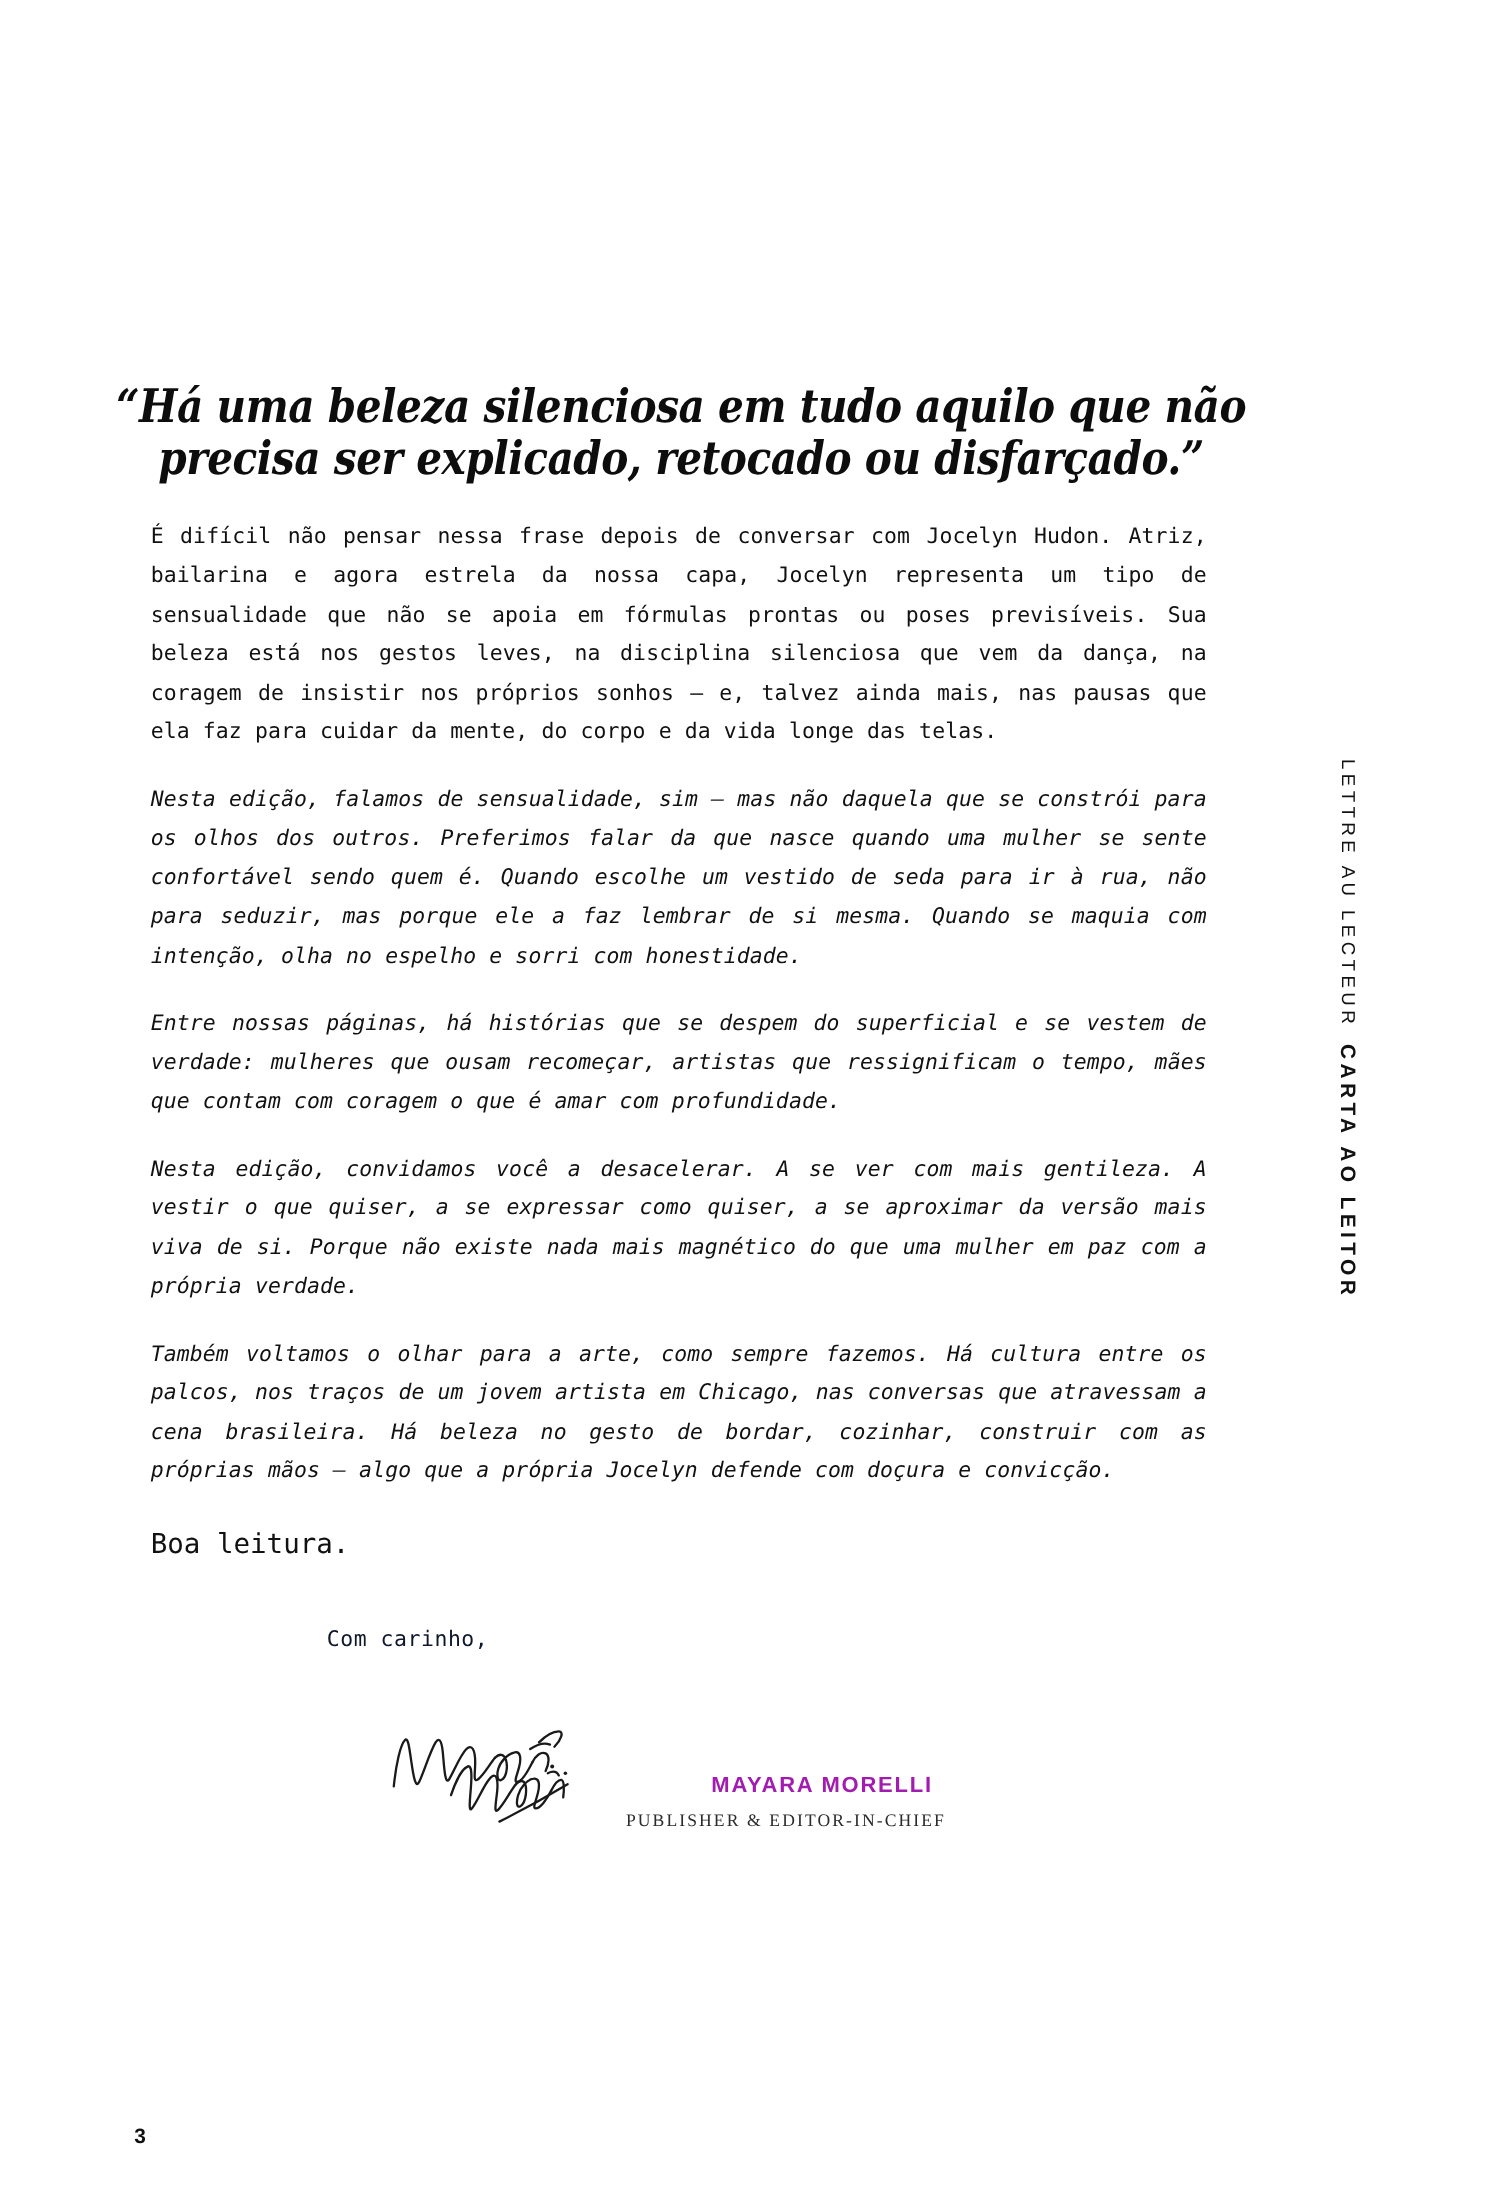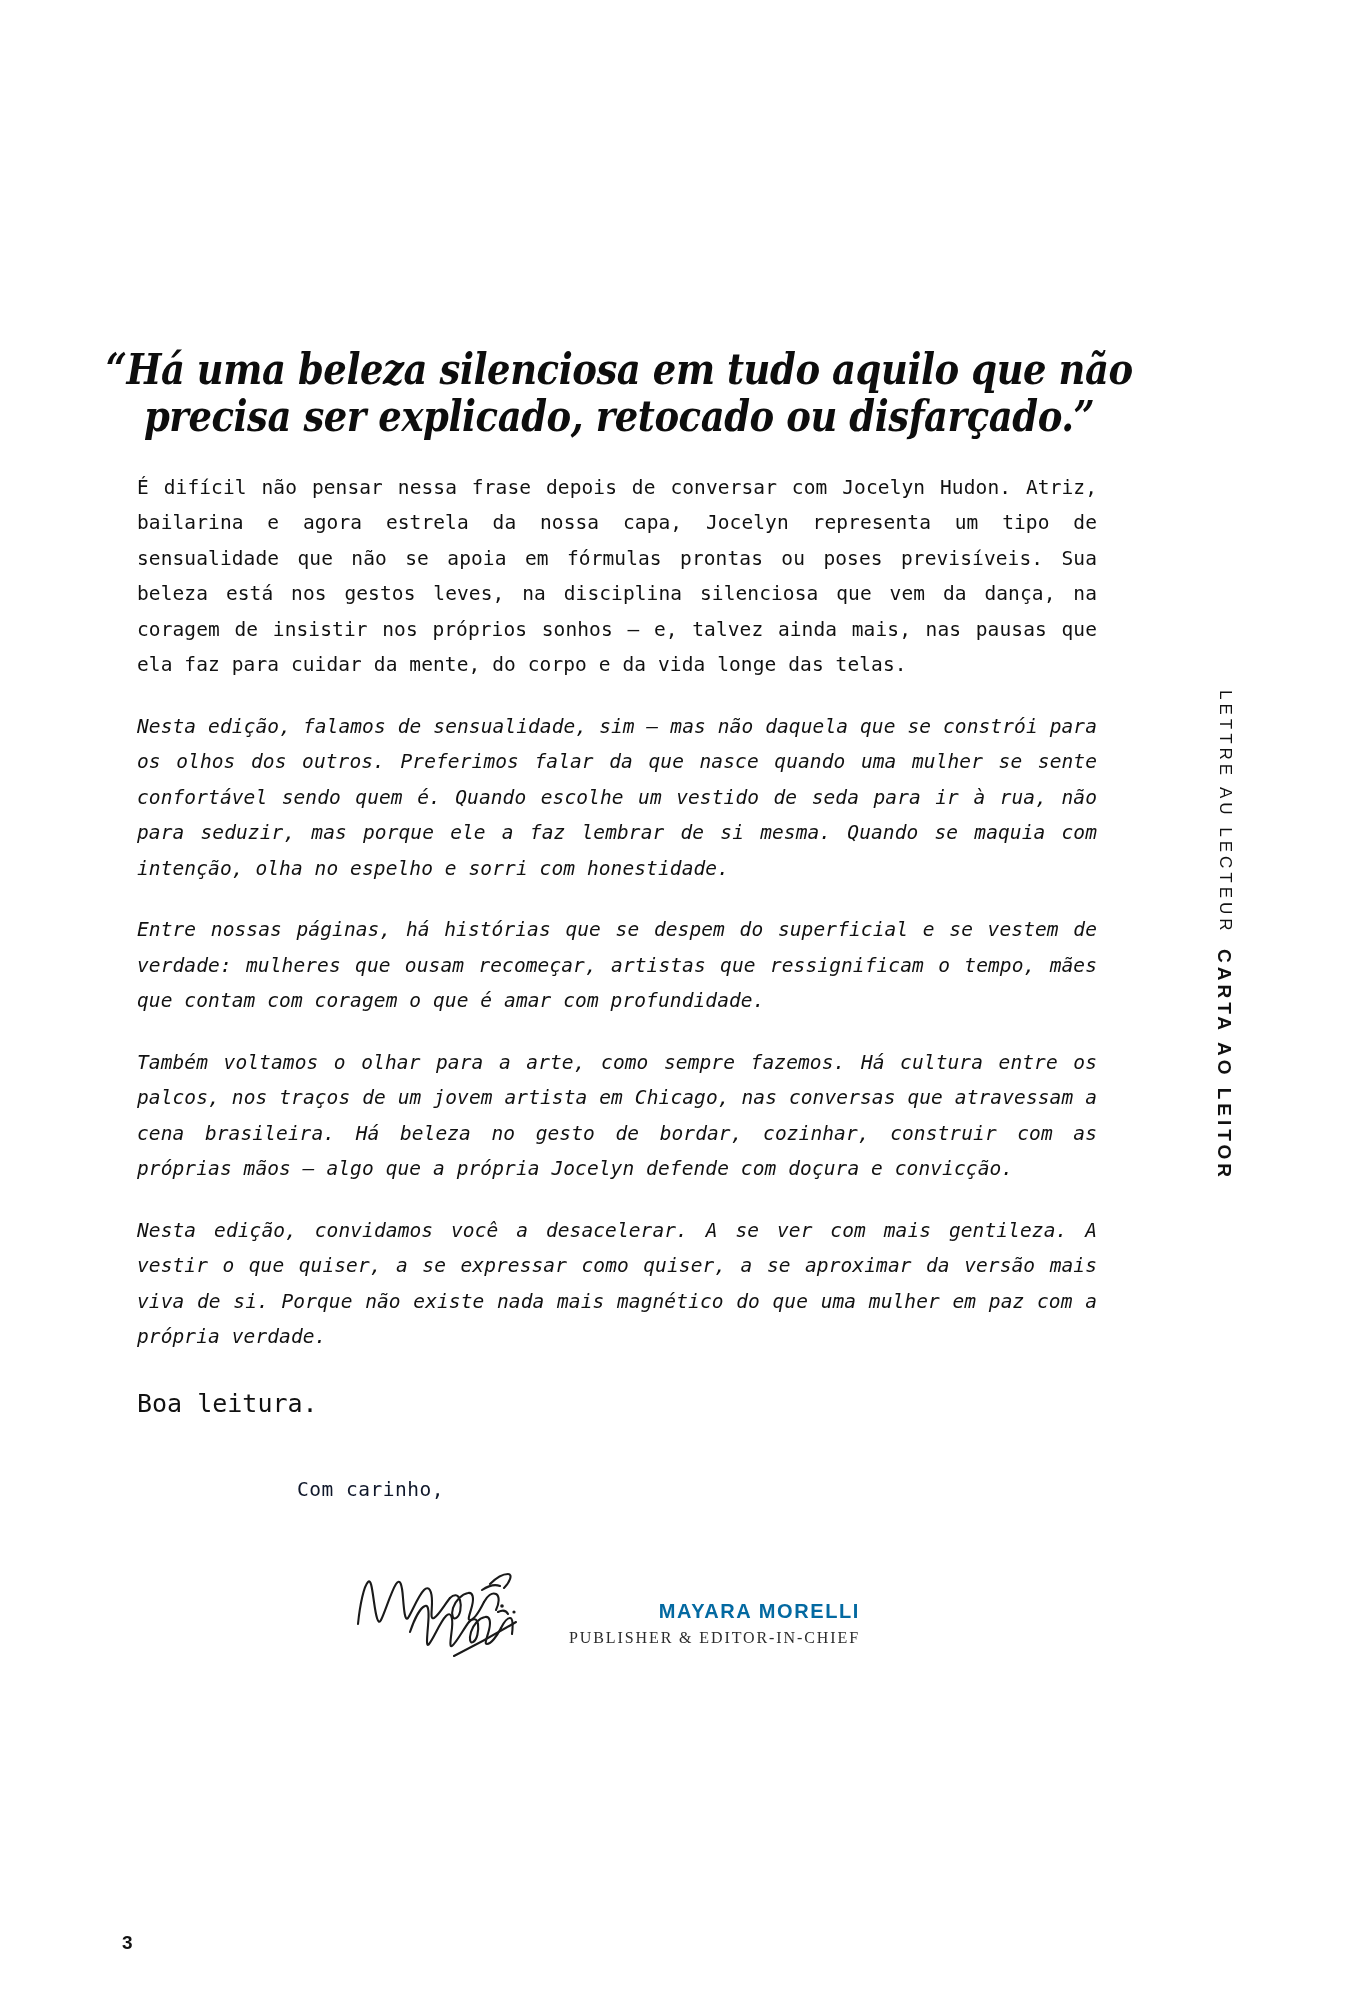--- a/index.html
+++ b/index.html
@@ -99,22 +99,22 @@
     top: -40px;
     width: 260px;
     height: 110px;
     pointer-events: none;
   }
   .sign-name {
     font-family: "Liberation Sans", sans-serif;
     font-weight: 700;
     font-size: 20px;
     letter-spacing: 1.6px;
-    color: #0369a1;
-    margin: 0;
+    color: #a21caf;
+    margin: 12px;
   }
   .sign-role {
     font-family: Liberation Serif, serif;
     font-weight: 400;
     font-size: 16px;
     letter-spacing: 1.9px;
     color: #2b2b2b;
     margin: 6px 0 0 0;
   }
 
@@ -160,22 +160,22 @@
 
 <div class="page">
 
   <h1 class="headline">“Há uma beleza silenciosa em tudo aquilo que não
 precisa ser explicado, retocado ou disfarçado.”</h1>
 
   <div class="body-col">
     <p class="para">É difícil não pensar nessa frase depois de conversar com Jocelyn Hudon. Atriz, bailarina e agora estrela da nossa capa, Jocelyn representa um tipo de sensualidade que não se apoia em fórmulas prontas ou poses previsíveis. Sua beleza está nos gestos leves, na disciplina silenciosa que vem da dança, na coragem de insistir nos próprios sonhos — e, talvez ainda mais, nas pausas que ela faz para cuidar da mente, do corpo e da vida longe das telas.</p>
     <p class="para italic">Nesta edição, falamos de sensualidade, sim — mas não daquela que se constrói para os olhos dos outros. Preferimos falar da que nasce quando uma mulher se sente confortável sendo quem é. Quando escolhe um vestido de seda para ir à rua, não para seduzir, mas porque ele a faz lembrar de si mesma. Quando se maquia com intenção, olha no espelho e sorri com honestidade.</p>
     <p class="para italic">Entre nossas páginas, há histórias que se despem do superficial e se vestem de verdade: mulheres que ousam recomeçar, artistas que ressignificam o tempo, mães que contam com coragem o que é amar com profundidade.</p>
+    <p class="para italic last">Nesta edição, convidamos você a desacelerar. A se ver com mais gentileza. A vestir o que quiser, a se expressar como quiser, a se aproximar da versão mais viva de si. Porque não existe nada mais magnético do que uma mulher em paz com a própria verdade.</p>
     <p class="para italic">Também voltamos o olhar para a arte, como sempre fazemos. Há cultura entre os palcos, nos traços de um jovem artista em Chicago, nas conversas que atravessam a cena brasileira. Há beleza no gesto de bordar, cozinhar, construir com as próprias mãos — algo que a própria Jocelyn defende com doçura e convicção.</p>
-    <p class="para italic last">Nesta edição, convidamos você a desacelerar. A se ver com mais gentileza. A vestir o que quiser, a se expressar como quiser, a se aproximar da versão mais viva de si. Porque não existe nada mais magnético do que uma mulher em paz com a própria verdade.</p>
 
     <p class="boa-leitura">Boa leitura.</p>
     <p class="signoff">Com carinho,</p>
   </div>
 
   <div class="sign-block">
     <svg class="signature-mark" viewBox="0 0 260 110" aria-hidden="true">
       <g fill="none" stroke="#1a1a1a" stroke-width="2.1" stroke-linecap="round" stroke-linejoin="round">
         <path d="M8 64 C10 44, 14 26, 18 22 C21 19, 22 28, 24 42 C26 56, 28 66, 31 60 C35 52, 41 32, 46 24 C50 18, 52 24, 53 38 C54 50, 55 62, 58 58 C62 52, 68 36, 74 30 C79 25, 82 31, 82 42 C82 52, 80 60, 84 58 C89 55, 95 44, 100 38"></path>
         <path d="M100 38 C104 34, 108 34, 110 40 C112 47, 110 56, 106 58 C103 60, 101 55, 103 48 C105 41, 112 34, 118 33 C123 32, 124 38, 122 46 C120 54, 117 60, 120 60 C124 60, 130 50, 134 42"></path>

